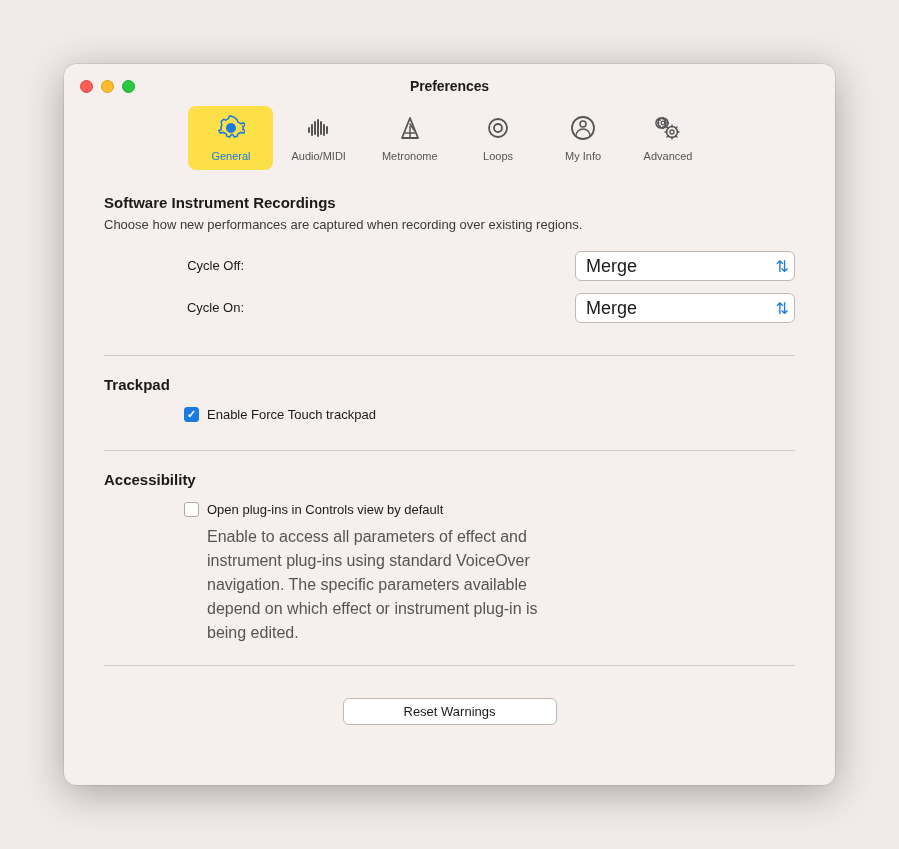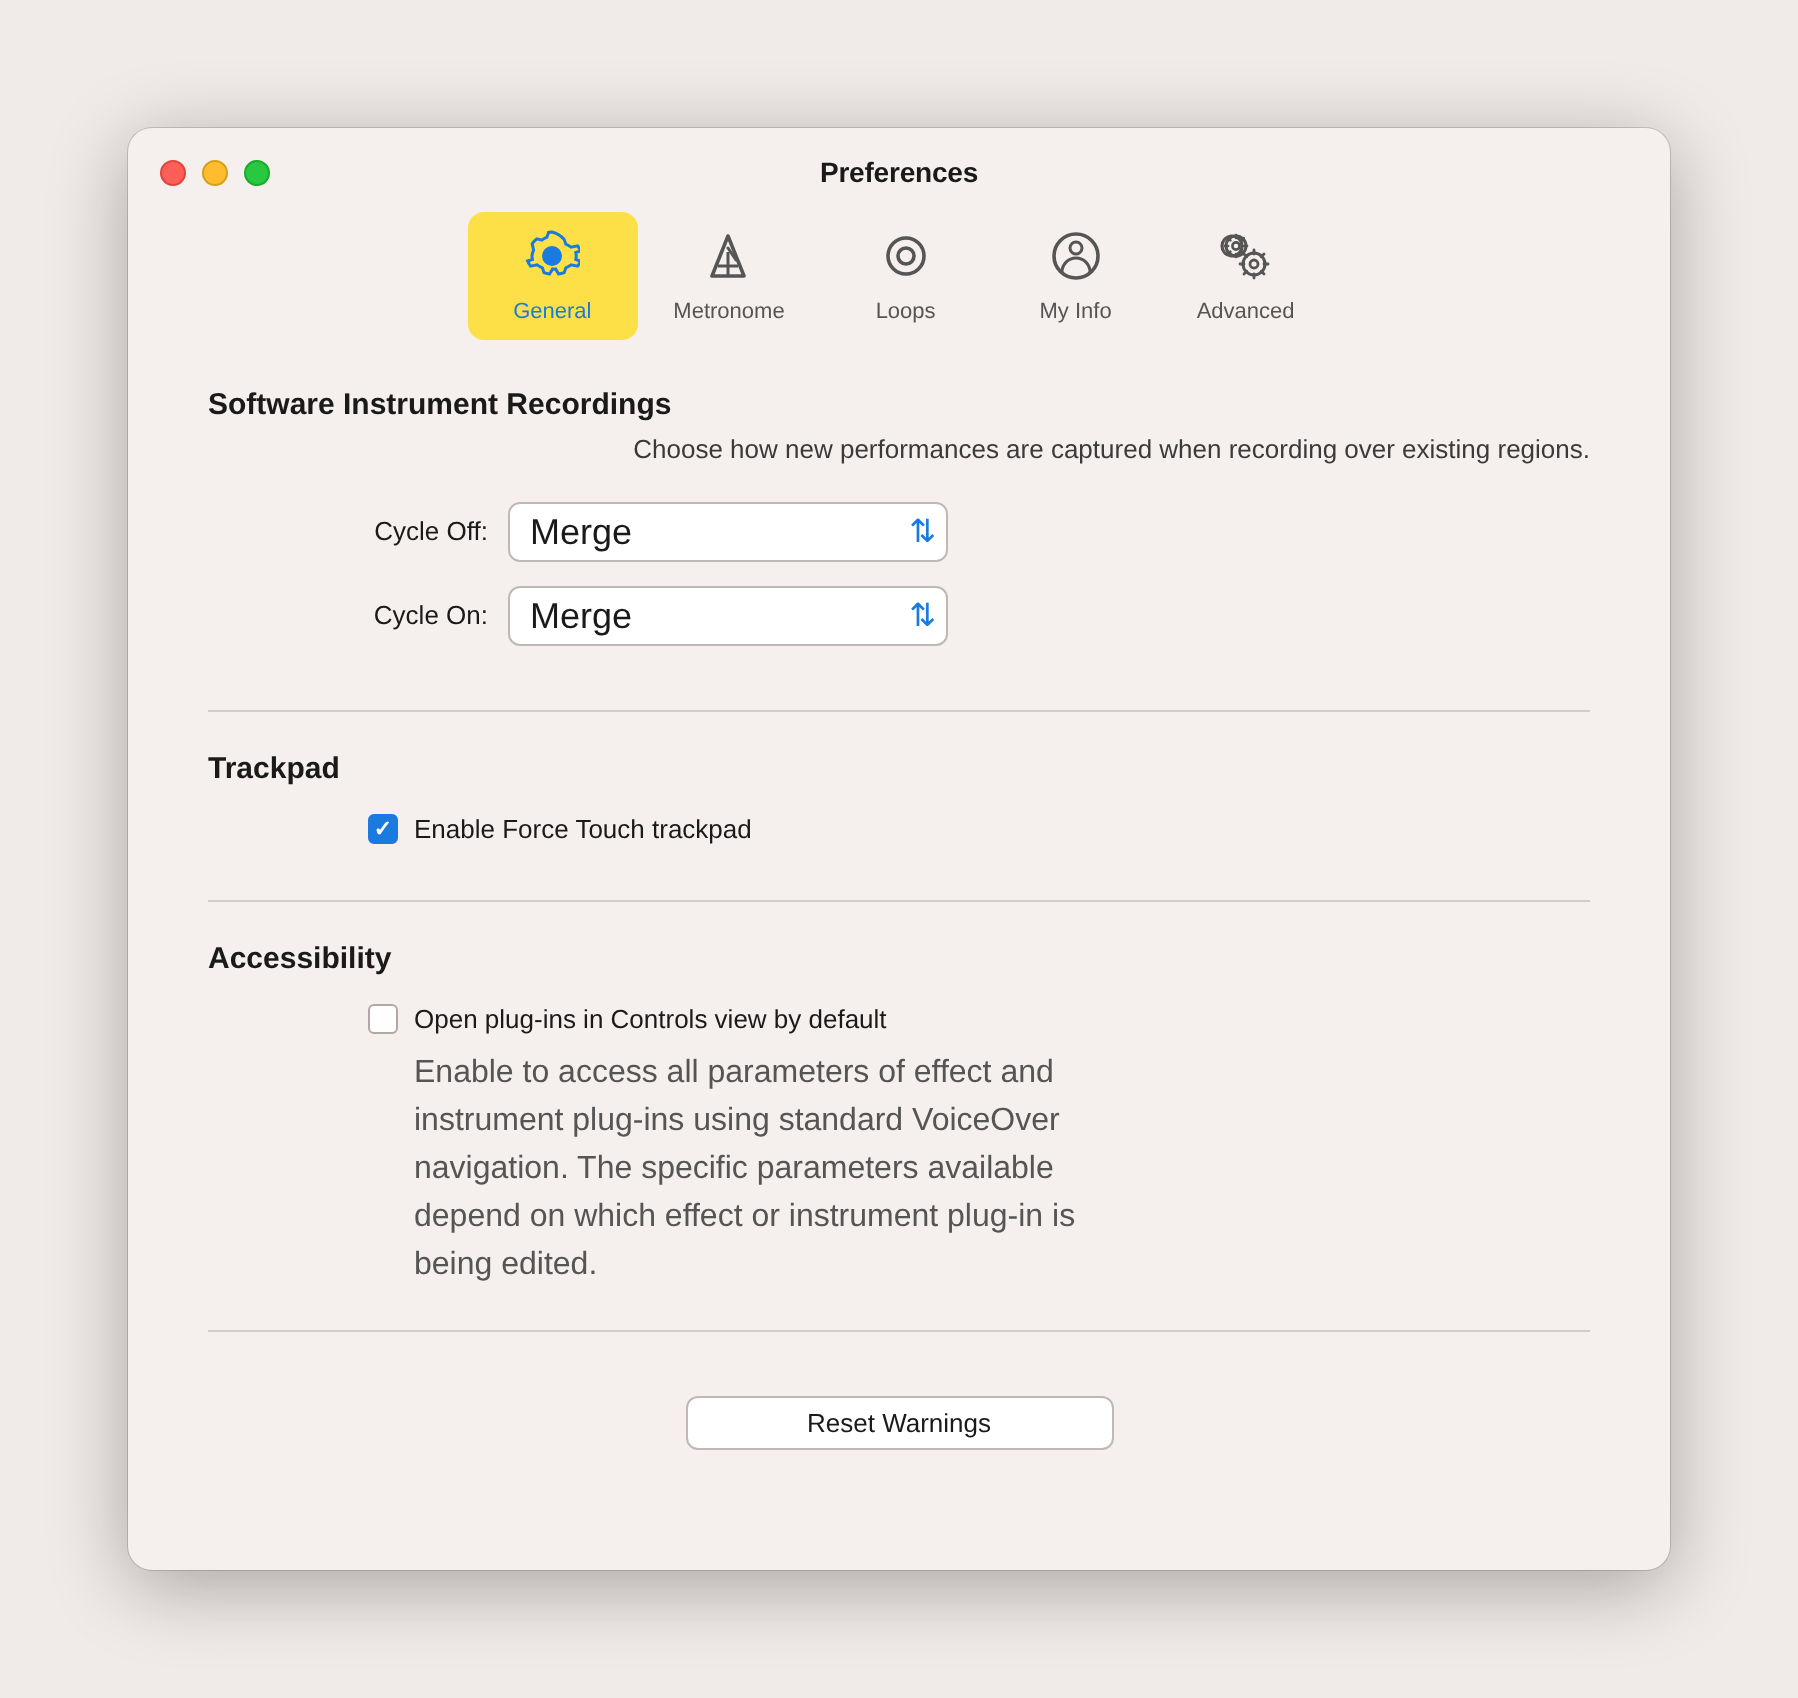--- a/index.html
+++ b/index.html
@@ -115,28 +115,28 @@
       font-weight: 700;
       color: #1a1a1a;
       margin-bottom: 4px;
     }
 
     .section-desc {
       font-size: 13px;
       color: #3a3a3a;
       line-height: 1.5;
       margin-bottom: 16px;
-      text-align: right;
     }
 
     .form-row {
       display: flex;
       align-items: center;
       margin-bottom: 12px;
       padding-left: 40px;
+      justify-content: space-between;
     }
 
     .form-label {
       font-size: 13px;
       color: #1a1a1a;
       text-align: right;
       width: 100px;
       margin-right: 10px;
     }
 
@@ -266,20 +266,34 @@
     <div class="tab-item active">
       <span class="tab-icon">
         <svg class="svg-icon" viewBox="0 0 28 28" fill="none">
           <path d="M14 9a5 5 0 100 10A5 5 0 0014 9z" fill="#1a7ae0"></path>
           <path fill-rule="evenodd" clip-rule="evenodd" d="M14 2c-.6 0-1.1.1-1.7.2l-.8 2.4a9.2 9.2 0 00-2.6 1.5L6.5 5.4a12 12 0 00-2.4 2.4l.7 3.3A9 9 0 004 14c0 .6.1 1.1.2 1.7l-2.4.8a12 12 0 001.5 2.6l3.3-.7a9 9 0 002.6 1.5l.8 2.4a12 12 0 002.8.7l1.5-2.5c.5.1 1 .1 1.5 0l1.5 2.5c1-.1 2-.4 2.8-.7l.8-2.4a9 9 0 002.6-1.5l3.3.7a12 12 0 001.5-2.6l-2.4-.8c.1-.6.2-1.1.2-1.7s-.1-1.1-.2-1.7l2.4-.8a12 12 0 00-1.5-2.6l-3.3.7a9 9 0 00-2.6-1.5l-.8-2.4A12 12 0 0014 2z" stroke="#1a7ae0" stroke-width="1.5" fill="none"></path>
         </svg>
       </span>
       <span class="tab-label">General</span>
     </div>
 
+    <div class="tab-item">
+      <span class="tab-icon">
+        <svg class="svg-icon" viewBox="0 0 28 28" fill="none">
+          <line x1="4" y1="14" x2="4" y2="18" stroke="#555" stroke-width="2" stroke-linecap="round"></line>
+          <line x1="7" y1="11" x2="7" y2="21" stroke="#555" stroke-width="2" stroke-linecap="round"></line>
+          <line x1="10" y1="8" x2="10" y2="20" stroke="#555" stroke-width="2" stroke-linecap="round"></line>
+          <line x1="13" y1="6" x2="13" y2="22" stroke="#555" stroke-width="2" stroke-linecap="round"></line>
+          <line x1="16" y1="8" x2="16" y2="20" stroke="#555" stroke-width="2" stroke-linecap="round"></line>
+          <line x1="19" y1="11" x2="19" y2="21" stroke="#555" stroke-width="2" stroke-linecap="round"></line>
+          <line x1="22" y1="13" x2="22" y2="19" stroke="#555" stroke-width="2" stroke-linecap="round"></line>
+        </svg>
+      </span>
+      <span class="tab-label">Audio/MIDI</span>
+    </div>
 
     <div class="tab-item">
       <span class="tab-icon">
         <svg class="svg-icon" viewBox="0 0 28 28" fill="none">
           <polygon points="14,4 6,24 22,24" stroke="#555" stroke-width="1.8" fill="none" stroke-linejoin="round"></polygon>
           <line x1="14" y1="24" x2="14" y2="12" stroke="#555" stroke-width="1.5"></line>
           <line x1="9" y1="19" x2="19" y2="19" stroke="#555" stroke-width="1.5"></line>
           <line x1="14" y1="10" x2="18" y2="16" stroke="#555" stroke-width="1.5" stroke-linecap="round"></line>
         </svg>
       </span>

